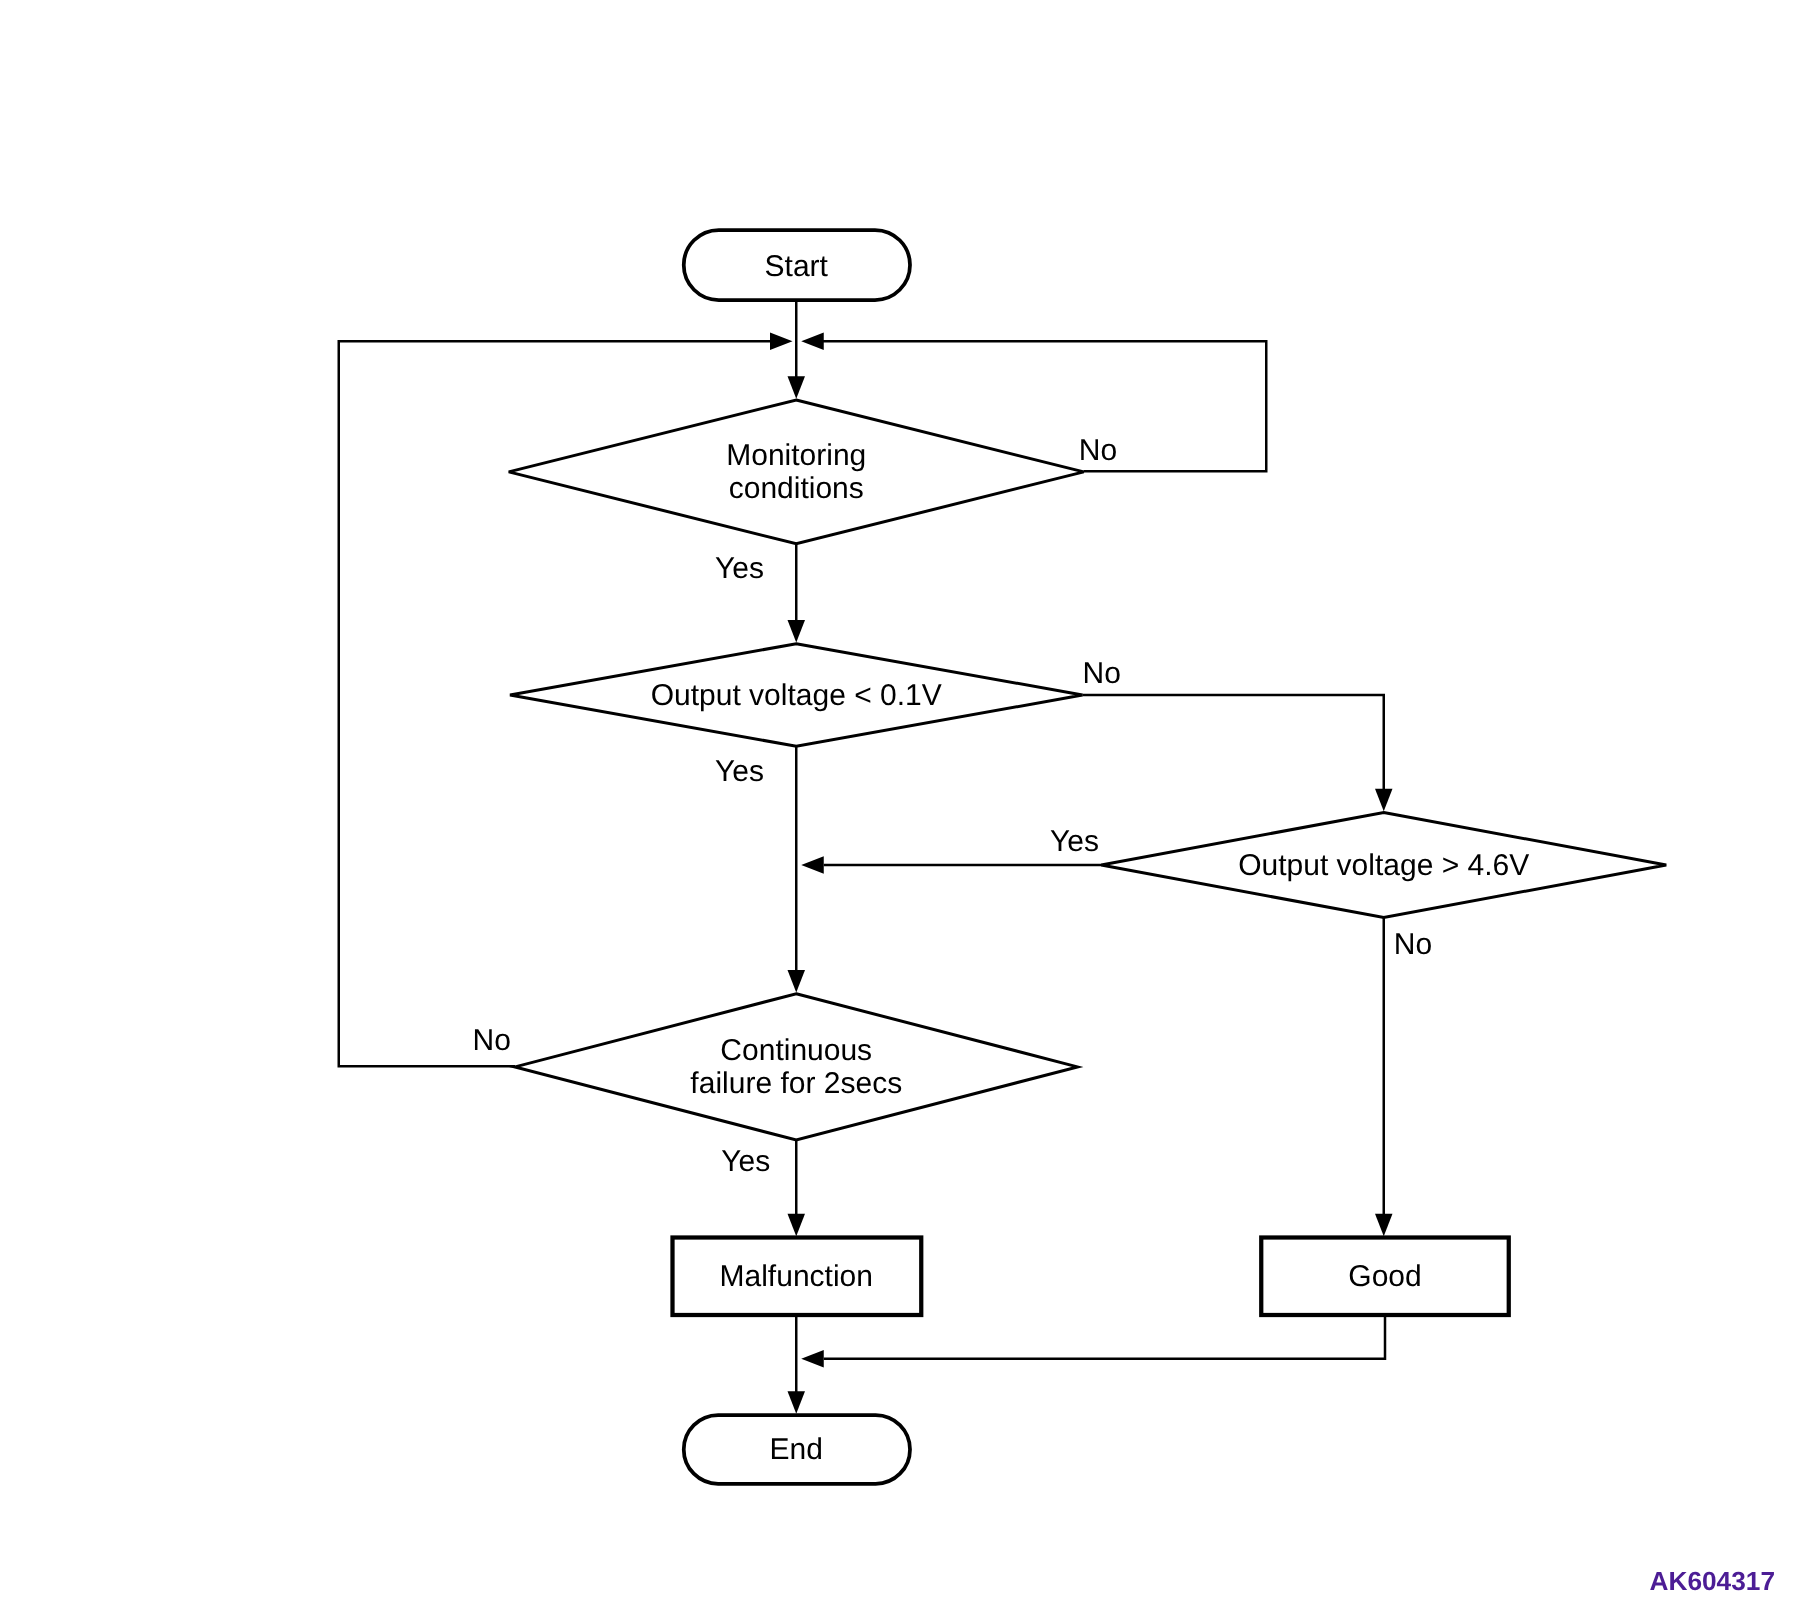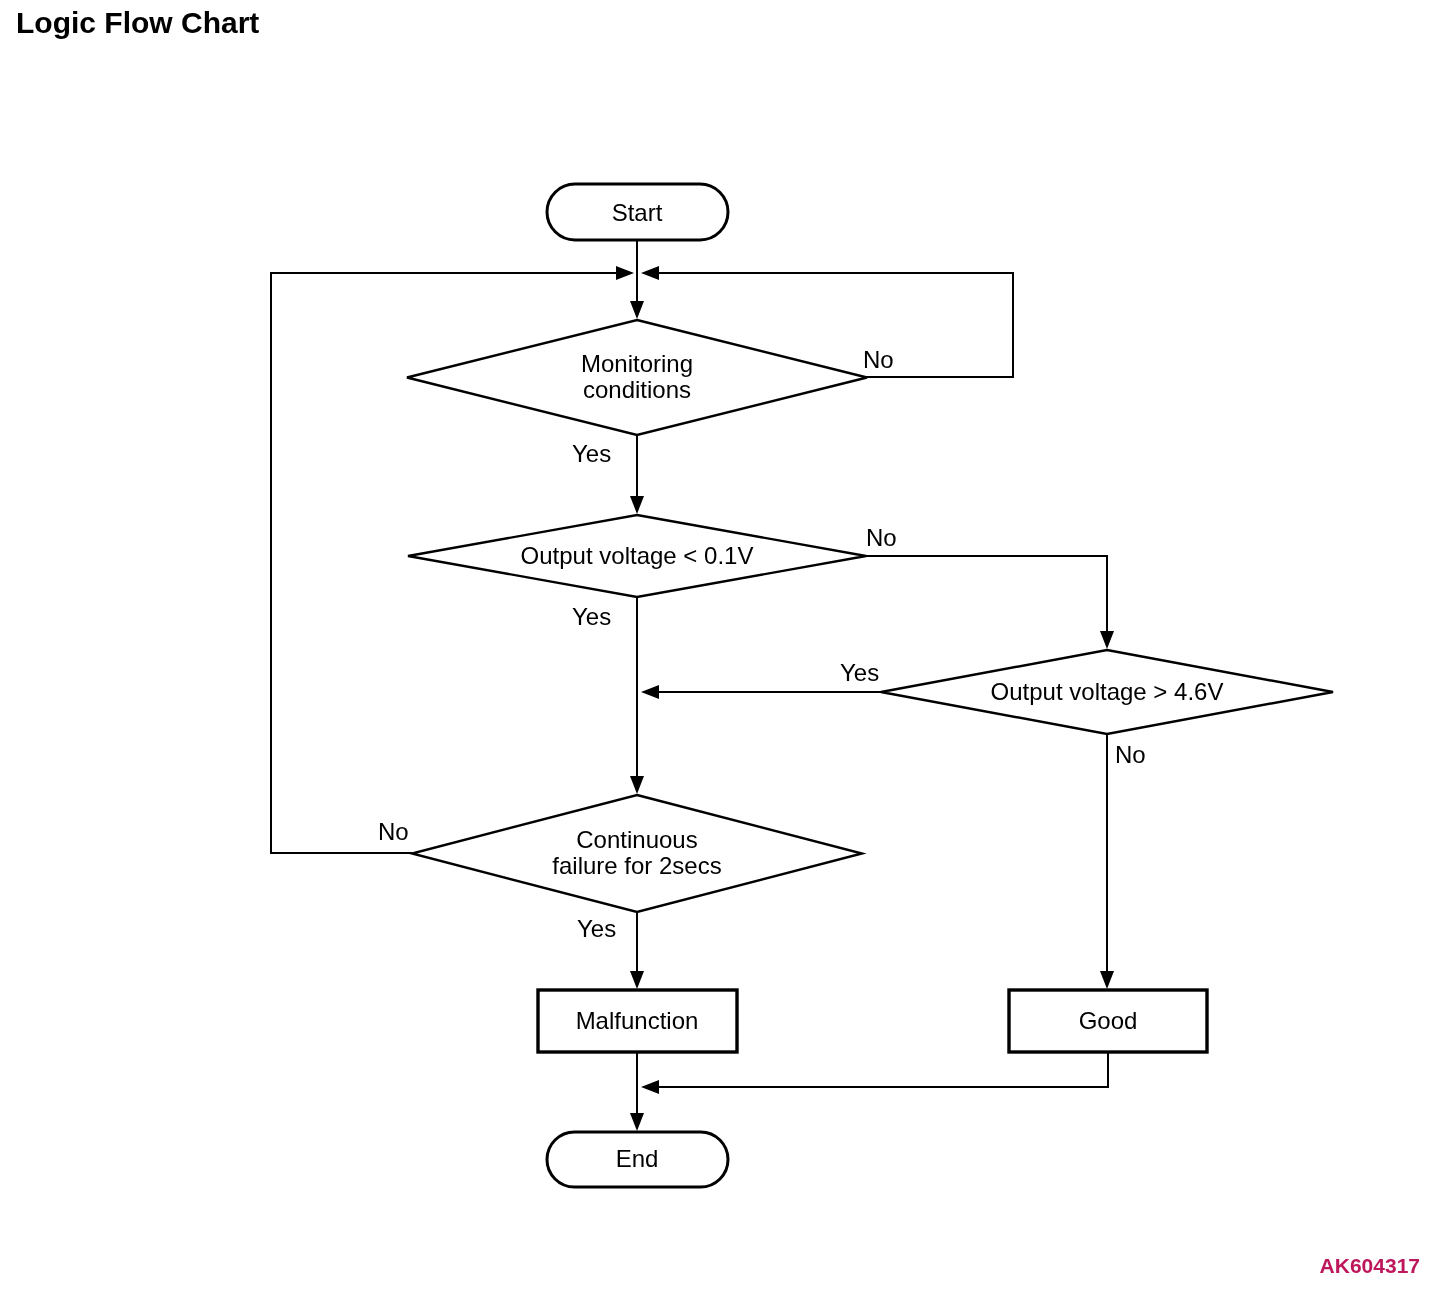--- a/index.html
+++ b/index.html
@@ -24,21 +24,21 @@
     font-weight: bold;
     letter-spacing: 0px;
     color: #000000;
   }
   .figure-id {
     position: absolute;
     right: 36px;
     top: 1254px;
     font-size: 21px;
     font-weight: bold;
-    color: #be185d;
+    color: #4c1d95;
   }
   svg.flow {
     position: absolute;
     left: 0;
     top: 0;
   }
   .edge {
     fill: none;
     stroke: #000000;
     stroke-width: 2px;
@@ -74,21 +74,20 @@
     font-size: 24px;
     fill: #000000;
     text-anchor: start;
   }
 </style>
 </head>
 <body>
 
 <div class="screen">
 
-  <div class="page-title">Logic Flow Chart</div>
 
   <svg class="flow" width="1456" height="1294" viewBox="0 0 1456 1294">
 
     <g>
 
       <path class="edge" d="M637 240 V302"></path>
       <polygon class="arrowhead" points="637,319 630,301 644,301"></polygon>
 
       <path class="edge" d="M412 853 H271 V273 H617"></path>
       <polygon class="arrowhead" points="634,273 616,266 616,280"></polygon>

